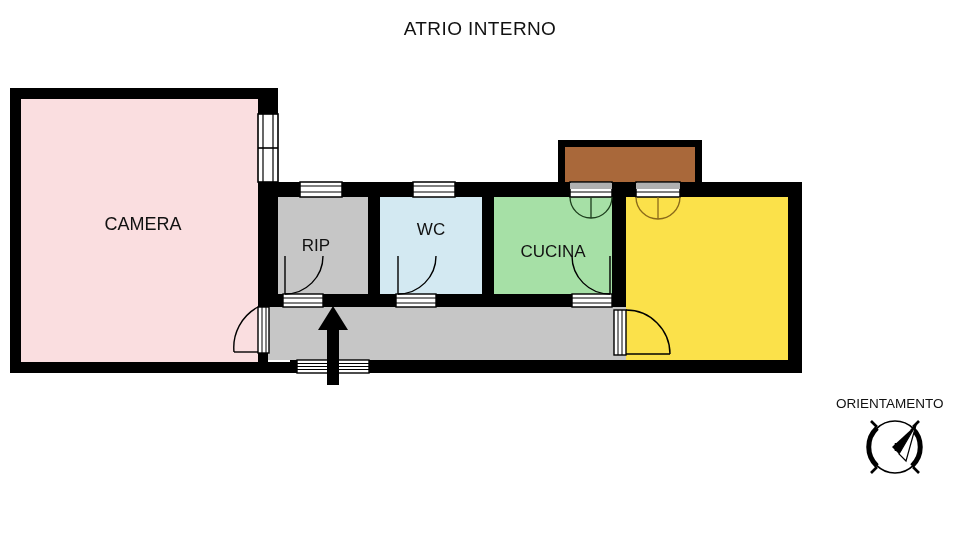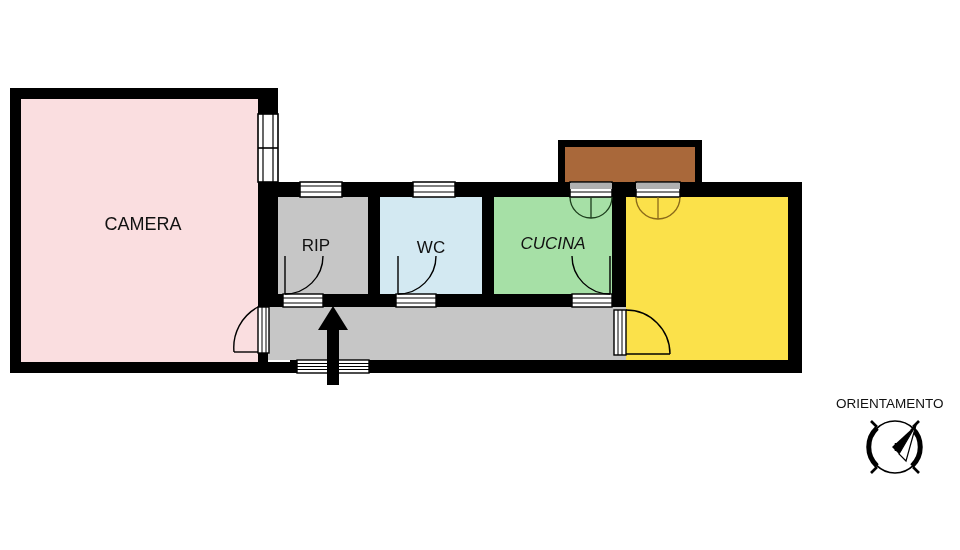--- a/index.html
+++ b/index.html
@@ -53,20 +53,21 @@
     left: 0; top: 0;
     width: 960px;
     height: 550px;
   }
 </style>
 </head>
 <body>
 
 <div id="plan-root">
 
+  <div class="title-label">ATRIO INTERNO</div>
 
   <svg class="plan-svg" viewBox="0 0 960 550">
 
     <g>
 
       <rect x="20" y="97" width="238" height="265" fill="#fadee0"></rect>
 
       <rect x="268" y="197" width="100" height="97" fill="#c6c6c6"></rect>
 
       <rect x="380" y="197" width="102" height="97" fill="#d3e9f2"></rect>
@@ -217,20 +218,20 @@
       <polygon points="916,425 899,454 906,461" fill="#ffffff" stroke="#000000" stroke-width="1.2"></polygon>
 
       <text x="898" y="451" font-family="Liberation Sans, sans-serif" font-size="11" font-weight="bold" fill="#000000" text-anchor="middle">N</text>
     </g>
   </svg>
 
   <div class="room-label lg" style="left:143px; top:224px;">CAMERA</div>
 
   <div class="room-label" style="left:316px; top:246px;">RIP</div>
 
-  <div class="room-label" style="left:431px; top:248px;">WC</div>
-
-  <div class="room-label" style="left:553px; top:244px;font-style:italic;">CUCINA</div>
+  <div class="room-label" style="left:431px; top:230px;">WC</div>
+
+  <div class="room-label" style="left:553px; top:252px;">CUCINA</div>
 
 
   <div class="compass-caption" style="left:836px; top:396px;">ORIENTAMENTO</div>
 
 </div>
 
 </body></html>

